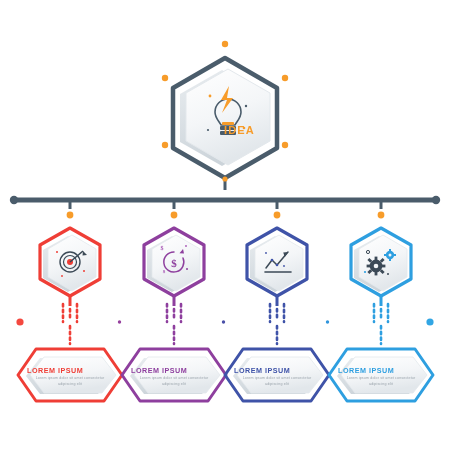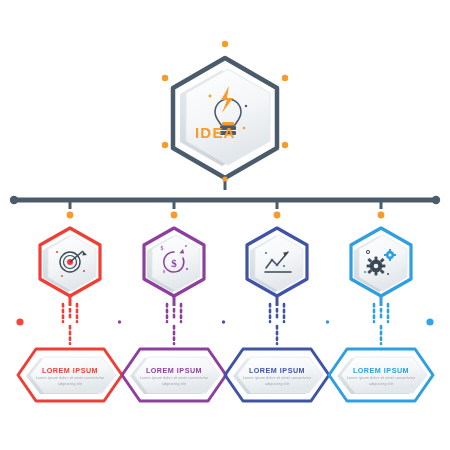--- a/index.html
+++ b/index.html
@@ -6,26 +6,26 @@
   body{
     width:450px;height:450px;
     background:#ffffff;
     font-family:"Liberation Sans", sans-serif;
     overflow:hidden;
   }
   #stage{position:relative;width:450px;height:450px;}
   #stage svg{position:absolute;left:0;top:0;}
   .txt{position:absolute;}
   .idea-label{
-    font-size:15px;font-weight:bold;letter-spacing:1.2px;
-    color:#f79c2a;text-align:left;width:60px;
+    font-size:11px;font-weight:bold;letter-spacing:1.2px;
+    color:#f79c2a;text-align:right;width:60px;
   }
   .card-title{
     font-size:7.2px;font-weight:bold;letter-spacing:.5px;
-    text-align:center;width:86px;
+    text-align:left;width:86px;
   }
   .card-body{
     font-size:3.6px;line-height:1.55;text-align:center;width:76px;
     color:#9aa3ab;letter-spacing:.15px;
   }
 </style>
 </head>
 <body>
 
 <div id="stage">

